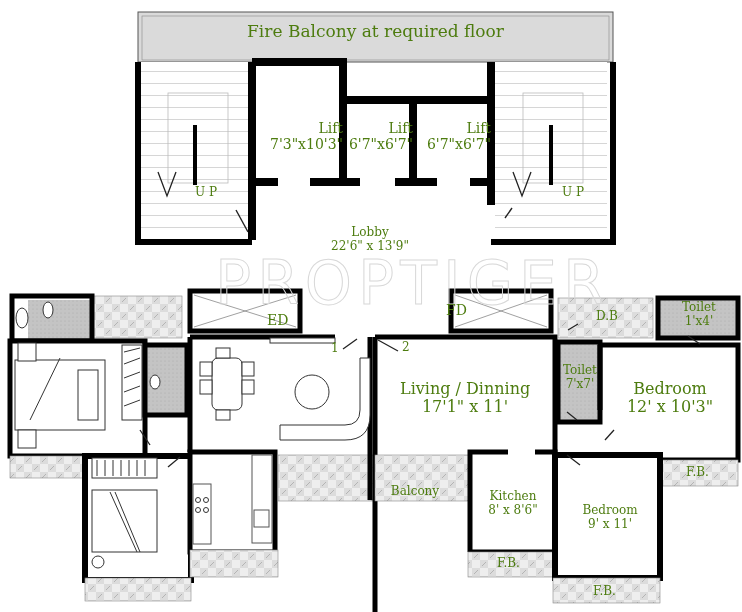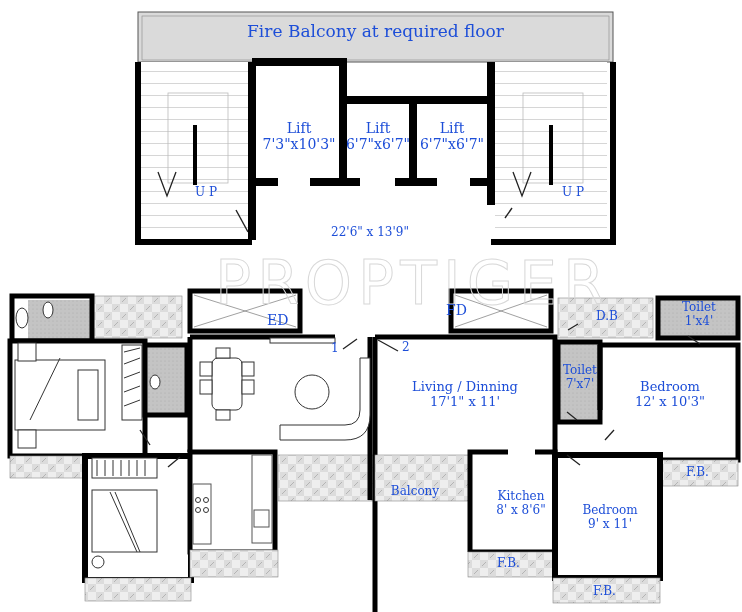--- a/index.html
+++ b/index.html
@@ -1,23 +1,23 @@
 <!DOCTYPE html>
 <html><head>
 <meta charset="utf-8">
 <style>
   html,body{margin:0;padding:0;background:#fff;}
   body{width:742px;height:612px;position:relative;overflow:hidden;font-family:"DejaVu Serif","Liberation Serif",serif;color:#111;}
   #plan{position:absolute;left:0;top:0;width:742px;height:612px;}
-  .lbl{position:absolute;text-align:center;line-height:1.15;white-space:nowrap;color:#1d4ed8;}
+  .lbl{position:absolute;text-align:center;line-height:1.15;white-space:nowrap;color:#4d7c0f;}
   .lbl span{display:block;}
   .f18{font-size:17px;}
   .f15{font-size:12px;}
-  .f14{font-size:14px;}
-  .f13{font-size:13px;}
+  .f14{font-size:14px;text-align:right;}
+  .f13{font-size:16px;}
   .f12{font-size:12px;}
   .watermark{position:absolute;left:215px;top:248px;font-family:"DejaVu Sans","Liberation Sans",sans-serif;font-size:60px;letter-spacing:6px;color:transparent;-webkit-text-stroke:1px #d8d8d8;pointer-events:none;}
 </style>
 </head>
 <body>
 
 <svg id="plan" viewBox="0 0 742 612" xmlns="http://www.w3.org/2000/svg">
   <defs>
     <pattern id="tile" width="16" height="16" patternUnits="userSpaceOnUse">
       <rect width="16" height="16" fill="#eeeeee"></rect>
@@ -190,20 +190,21 @@
 <div class="lbl f14" style="left:343px;top:120px;width:70px;">
   <span>Lift</span>
   <span>6'7"x6'7"</span>
 </div>
 <div class="lbl f14" style="left:413px;top:120px;width:78px;">
   <span>Lift</span>
   <span>6'7"x6'7"</span>
 </div>
 
 <div class="lbl f15" style="left:300px;top:226px;width:140px;">
+  <span>Lobby</span>
   <span>22'6" x 13'9"</span>
 </div>
 
 <div class="lbl f14" style="left:267px;top:312px;">ED</div>
 <div class="lbl f14" style="left:446px;top:302px;">FD</div>
 
 <div class="lbl f15" style="left:331px;top:342px;">1</div>
 <div class="lbl f15" style="left:402px;top:341px;">2</div>
 
 <div class="lbl f13" style="left:400px;top:380px;width:130px;">
@@ -222,21 +223,21 @@
   <span>7'x7'</span>
 </div>
 
 <div class="lbl f13" style="left:610px;top:380px;width:120px;">
   <span>Bedroom</span>
   <span>12' x 10'3"</span>
 </div>
 
 <div class="lbl f12" style="left:375px;top:475px;width:80px;margin-top:10px;">Balcony</div>
 
-<div class="lbl f12" style="left:472px;top:490px;width:82px;margin-left:8px;">
+<div class="lbl f12" style="left:472px;top:490px;width:82px;">
   <span>Kitchen</span>
   <span>8' x 8'6"</span>
 </div>
 
 <div class="lbl f12" style="left:565px;top:504px;width:90px;">
   <span>Bedroom</span>
   <span>9' x 11'</span>
 </div>
 
 <div class="lbl f12" style="left:686px;top:466px;">F.B.</div>

